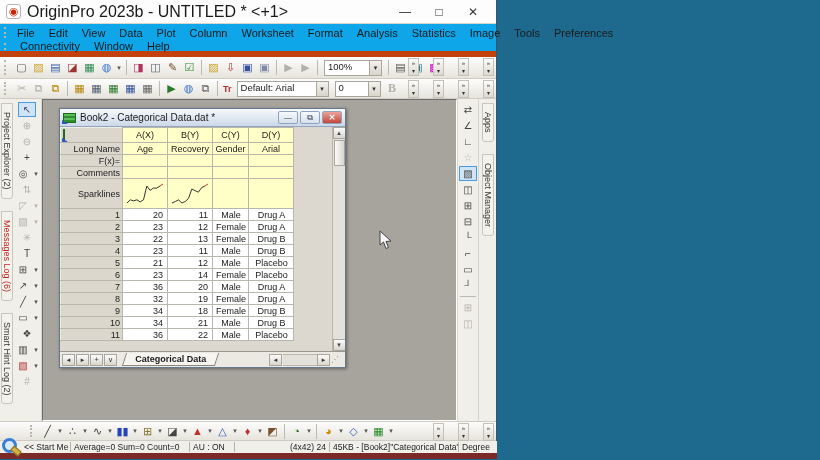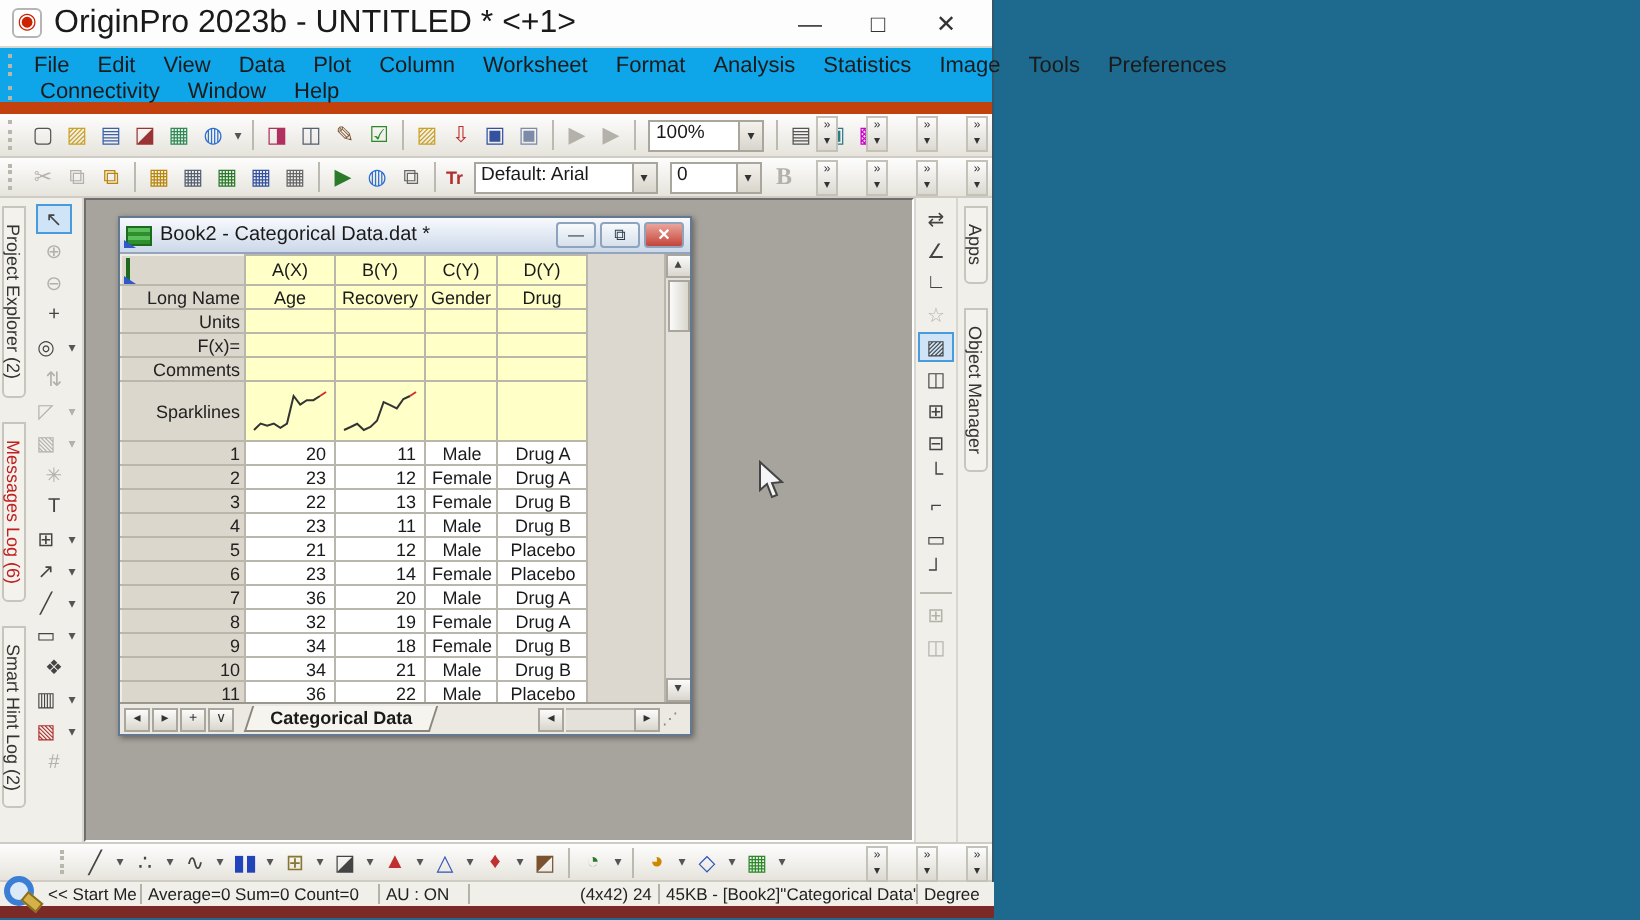--- a/index.html
+++ b/index.html
@@ -402,28 +402,21 @@
               <td class="hdr">A(X)</td>
               <td class="hdr">B(Y)</td>
               <td class="hdr">C(Y)</td>
               <td class="hdr">D(Y)</td>
             </tr>
             <tr class="lbl">
               <th>Long Name</th>
               <td class="hdr">Age</td>
               <td class="hdr">Recovery</td>
               <td class="hdr">Gender</td>
-              <td class="hdr">Drug</td>
-            </tr>
-            <tr class="lbl">
-              <th>Units</th>
-              <td></td>
-                  <td></td>
-                  <td></td>
-                  <td></td>
+              <td class="hdr">Arial</td>
             </tr>
             <tr class="lbl">
               <th>F(x)=</th>
               <td></td>
                   <td></td>
                   <td></td>
                   <td></td>
             </tr>
             <tr class="lbl">
               <th>Comments</th>

